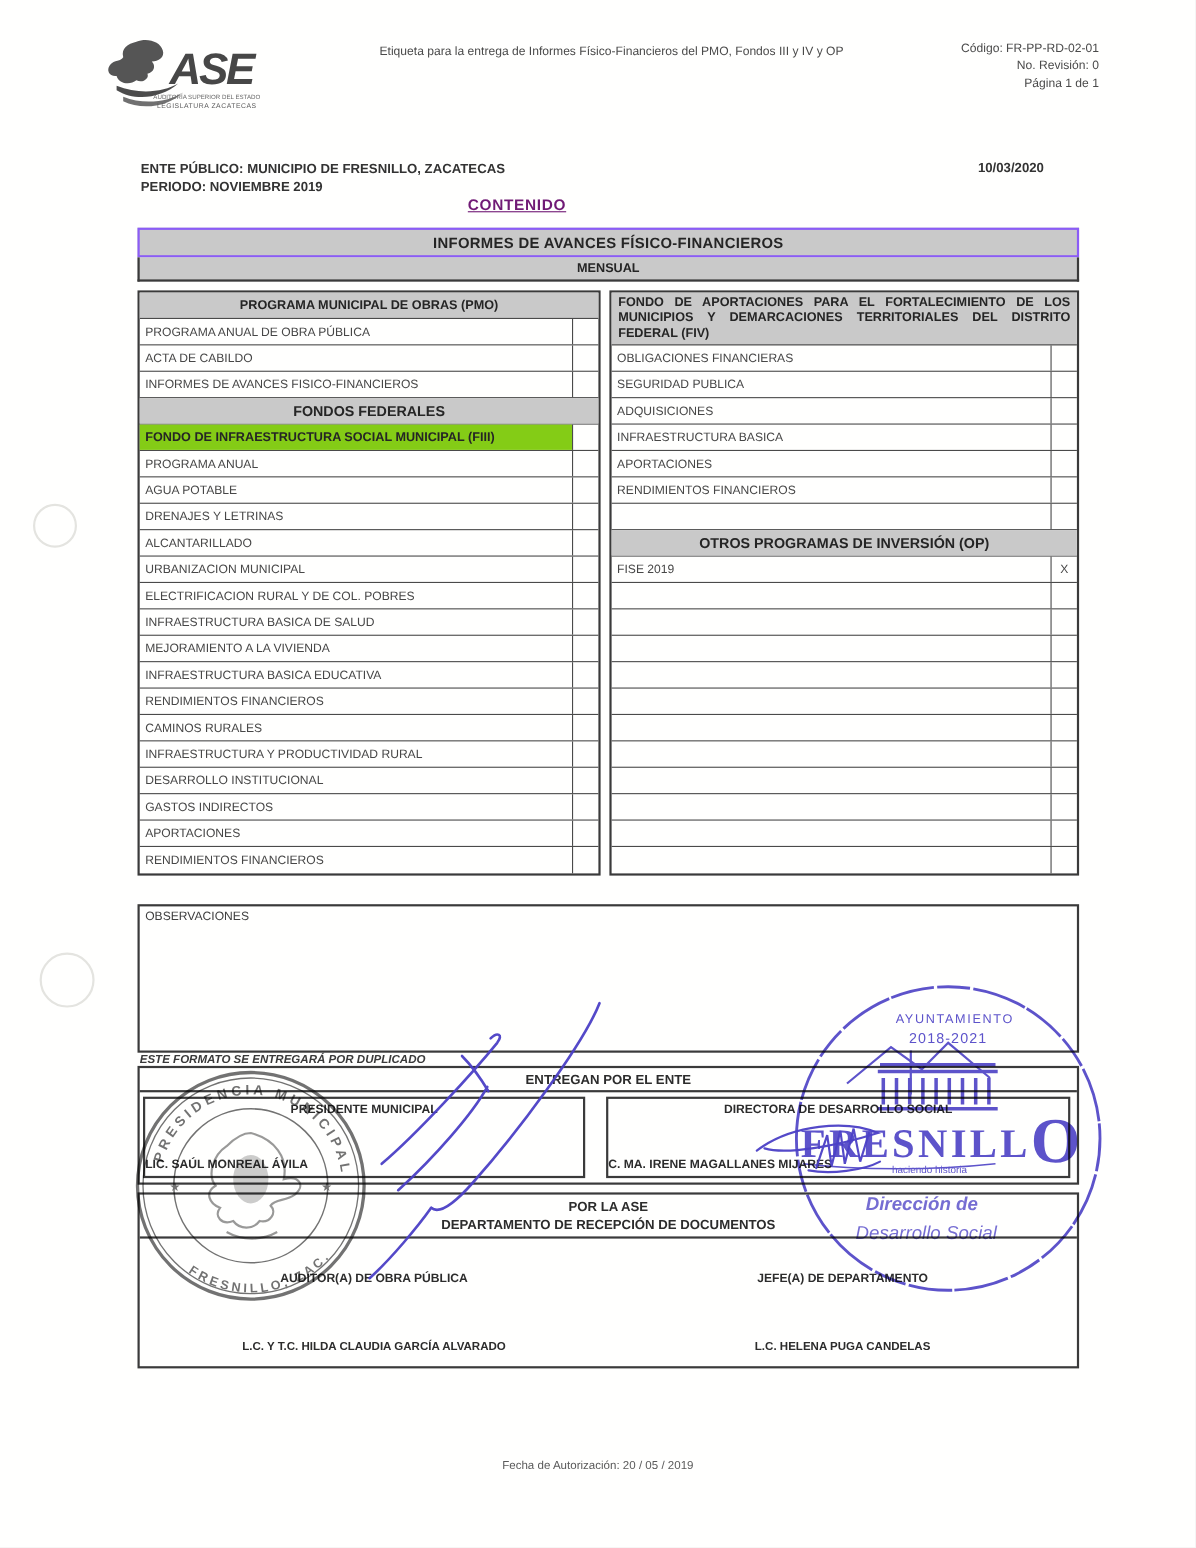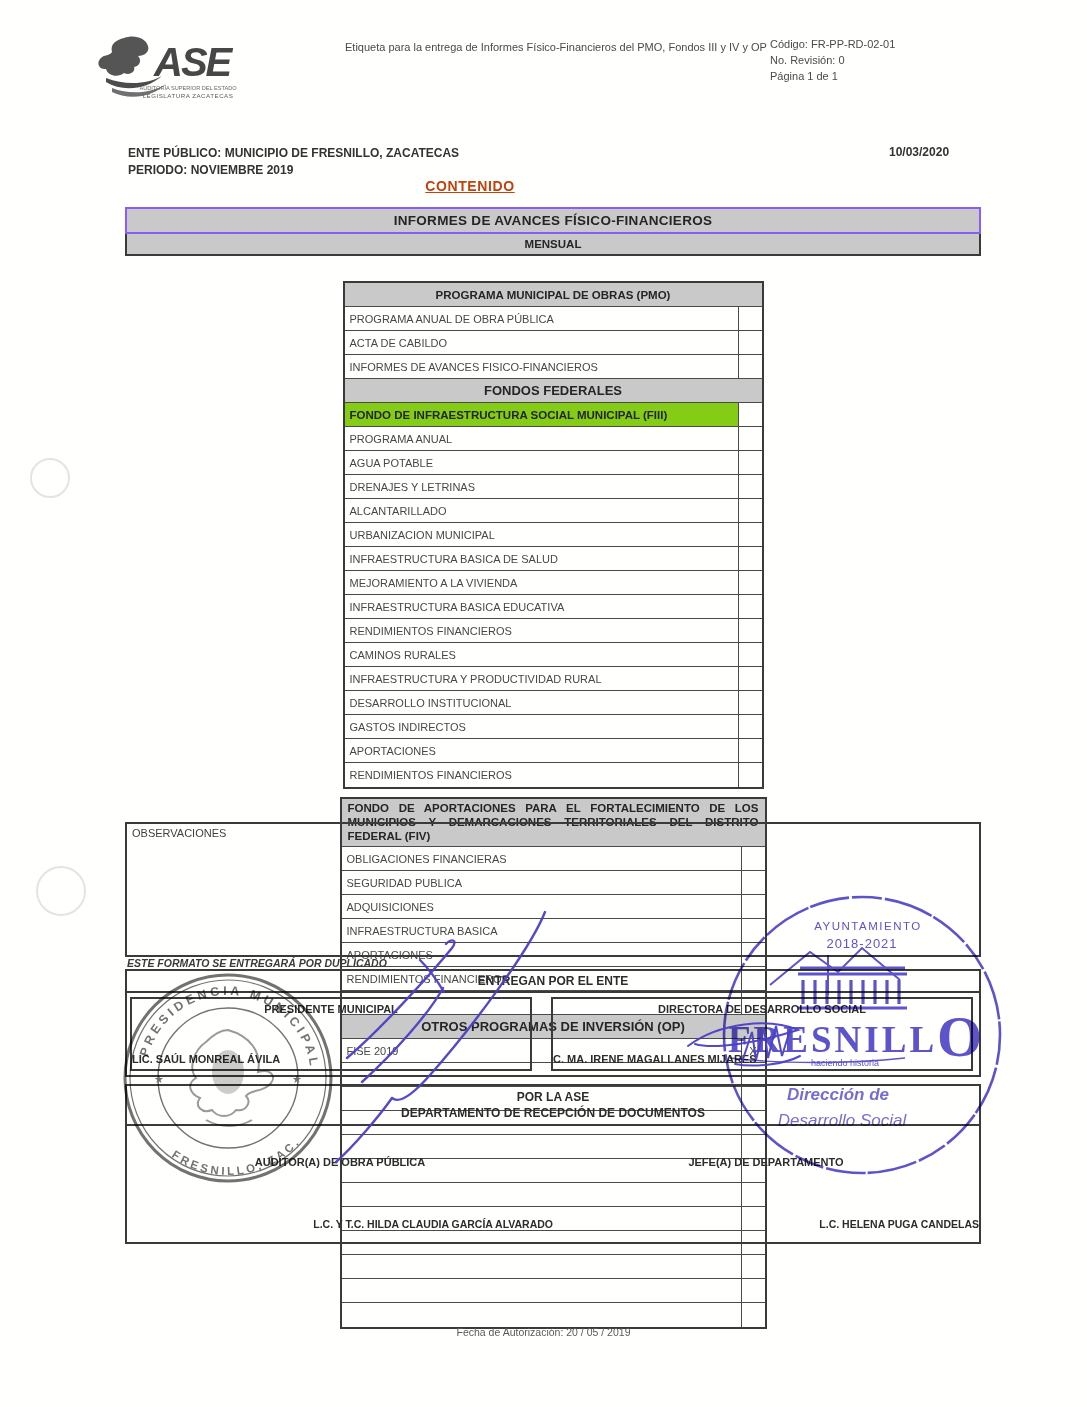--- a/index.html
+++ b/index.html
@@ -2,33 +2,33 @@
 <html><head>
 <meta charset="utf-8">
 <style>
   html,body{margin:0;padding:0;background:#e9e9e9;}
   #page{position:relative;width:1087px;height:1407px;margin:0 auto;background:#fffffe;
         font-family:"Liberation Sans",sans-serif;color:#3c3c3c;overflow:hidden;}
   .abs{position:absolute;}
   
   .logo-wrap{left:96px;top:34px;width:170px;height:78px;}
   .etiqueta{left:345px;top:41px;width:440px;font-size:11px;color:#4a4a4a;}
-  .codebox{left:770px;top:36px;width:205px;font-size:11px;line-height:16px;color:#4a4a4a;}
+  .codebox{left:794px;top:36px;width:205px;text-align:right;font-size:11px;line-height:16px;color:#4a4a4a;}
   
   .ente{left:128px;top:145px;font-size:12px;font-weight:bold;line-height:17px;color:#333;}
   .fecha{left:889px;top:145px;font-size:12px;font-weight:bold;color:#333;}
   .contenido{left:0;top:178px;width:940px;text-align:center;font-size:14px;font-weight:bold;
-             text-decoration:underline;letter-spacing:.6px;color:#c2410c;}
+             text-decoration:underline;letter-spacing:.6px;color:#701a75;}
   
   .tbl{left:125px;top:207px;width:856px;}
   .tbl-title{background:#c9c9c9;border:2px solid #8b5cf6;height:23px;display:flex;align-items:center;
              justify-content:center;font-weight:bold;font-size:13.5px;letter-spacing:.3px;color:#252525;}
   .tbl-sub{background:#c9c9c9;border:2px solid #3a3a3a;border-top:none;height:20px;display:flex;
            align-items:center;justify-content:center;font-weight:bold;font-size:11.5px;color:#252525;}
-  .cols{display:flex;gap:8px;margin-top:25px;align-items:center;flex-direction:column;}
+  .cols{display:flex;gap:8px;margin-top:8px;align-items:flex-end;}
   .col{border:2px solid #3a3a3a;}
   .col-left{width:417px;}
   .col-right{width:423px;}
   .col-head{background:#c9c9c9;border-bottom:1px solid #4a4a4a;font-weight:bold;font-size:11.5px;color:#252525;}
   .col-head.center{height:23px;display:flex;align-items:center;justify-content:center;}
   .col-head.justify{min-height:44px;text-align:justify;padding:2px 6px 3px 6px;line-height:14px;box-sizing:border-box;}
   .trow{display:flex;height:24px;border-bottom:1px solid #4a4a4a;box-sizing:border-box;}
   .trow:last-child{border-bottom:none;}
   .lbl{flex:1;display:flex;align-items:center;padding-left:5px;font-size:11px;color:#474747;
        text-transform:uppercase;white-space:nowrap;overflow:hidden;}
@@ -50,21 +50,21 @@
   .sig-box.l{left:3px;width:398px;}
   .sig-box.r{left:424px;width:418px;}
   .role{position:absolute;top:4px;left:0;right:0;text-align:center;font-size:11px;font-weight:bold;color:#2c2c2c;}
   .name{position:absolute;bottom:4px;left:0;right:0;text-align:left;font-size:11px;font-weight:bold;color:#2c2c2c;}
   
   .ase-sec{left:125px;top:1084px;width:852px;border:2px solid #3a3a3a;}
   .ase-head{border-bottom:2px solid #3a3a3a;text-align:center;font-weight:bold;font-size:12px;
             color:#2c2c2c;padding:3px 0;line-height:16px;}
   .ase-body{position:relative;height:116px;}
   .ase-role{position:absolute;top:30px;width:50%;text-align:center;font-size:11px;font-weight:bold;color:#2c2c2c;}
-  .ase-name{position:absolute;bottom:12px;width:50%;text-align:right;font-size:10.5px;font-weight:bold;color:#2c2c2c;}
+  .ase-name{position:absolute;bottom:12px;width:50%;text-align:center;font-size:10.5px;font-weight:bold;color:#2c2c2c;}
   .half-l{left:0;} .half-r{left:50%;}
   .footer{left:0;top:1326px;width:1087px;text-align:center;font-size:10.5px;color:#5a5a5a;}
   
   .ring{border:2px solid #e4e4e0;border-radius:50%;}
   #overlay{left:0;top:0;width:1087px;height:1407px;pointer-events:none;}
 </style>
 </head>
 <body>
 
 <div id="page">
@@ -133,20 +133,24 @@
             <div class="trow">
               <div class="lbl">DRENAJES Y LETRINAS</div>
               <div class="chk"></div>
             </div>
             <div class="trow">
               <div class="lbl">ALCANTARILLADO</div>
               <div class="chk"></div>
             </div>
             <div class="trow">
               <div class="lbl">URBANIZACION MUNICIPAL</div>
+              <div class="chk"></div>
+            </div>
+            <div class="trow">
+              <div class="lbl">ELECTRIFICACION RURAL Y DE COL. POBRES</div>
               <div class="chk"></div>
             </div>
             <div class="trow">
               <div class="lbl">INFRAESTRUCTURA BASICA DE SALUD</div>
               <div class="chk"></div>
             </div>
             <div class="trow">
               <div class="lbl">MEJORAMIENTO A LA VIVIENDA</div>
               <div class="chk"></div>
             </div>

